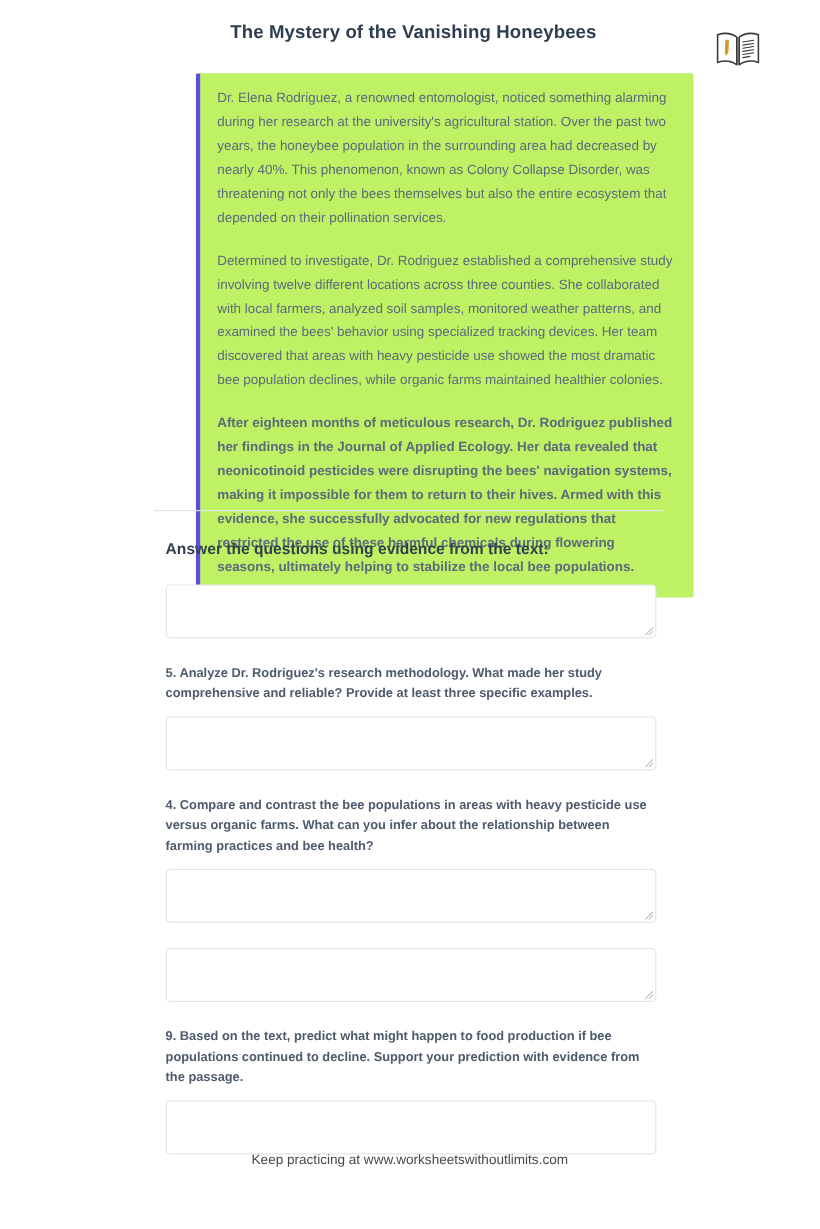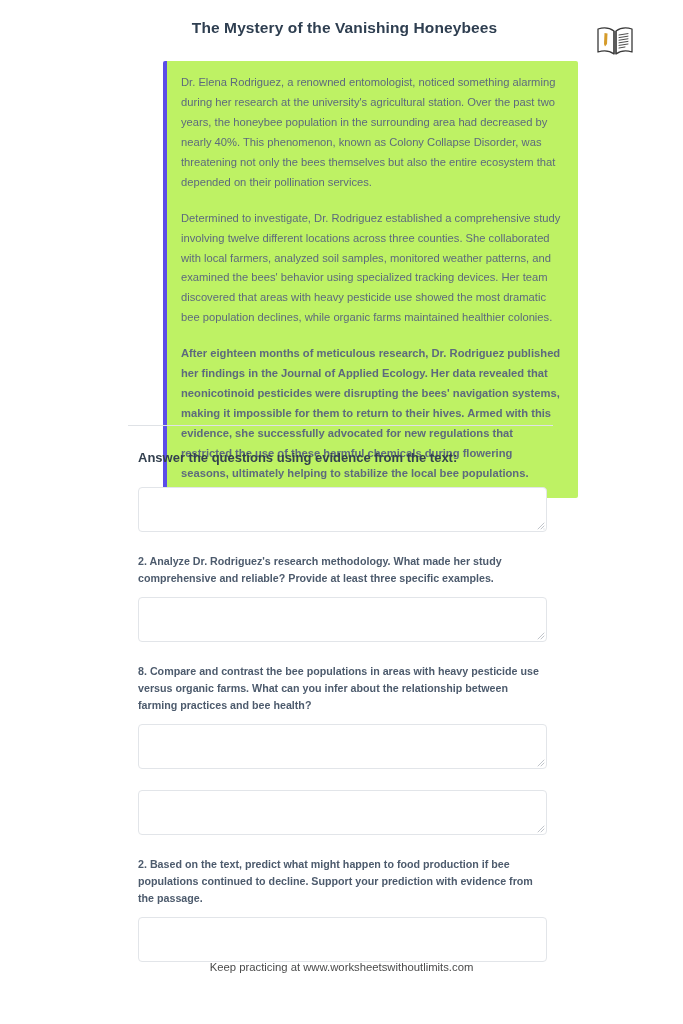--- a/index.html
+++ b/index.html
@@ -200,59 +200,59 @@
           <g stroke="#b9bec5" stroke-width="0.9" stroke-linecap="round">
             <line x1="8" y1="2" x2="2" y2="8"></line>
             <line x1="8" y1="5" x2="5" y2="8"></line>
             <line x1="8" y1="8" x2="8" y2="8"></line>
           </g>
         </svg>
       </div>
     </div>
 
     <div class="question-block">
-      <p class="question-text">2. Analyze Dr. Rodriguez's research methodology. What made her study comprehensive and reliable? Provide at least three specific examples.</p>
-      <div class="answer-wrap">
-        <textarea class="answer-area" placeholder="" style=""></textarea>
-        <svg class="resize-grip" viewBox="0 0 9 9">
-          <g stroke="#b9bec5" stroke-width="0.9" stroke-linecap="round">
-            <line x1="8" y1="2" x2="2" y2="8"></line>
-            <line x1="8" y1="5" x2="5" y2="8"></line>
-          </g>
-        </svg>
-      </div>
-    </div>
-
-    <div class="question-block">
-      <p class="question-text">8. Compare and contrast the bee populations in areas with heavy pesticide use versus organic farms. What can you infer about the relationship between farming practices and bee health?</p>
-      <div class="answer-wrap">
-        <textarea class="answer-area" placeholder="" style=""></textarea>
-        <svg class="resize-grip" viewBox="0 0 9 9">
-          <g stroke="#b9bec5" stroke-width="0.9" stroke-linecap="round">
-            <line x1="8" y1="2" x2="2" y2="8"></line>
-            <line x1="8" y1="5" x2="5" y2="8"></line>
-          </g>
-        </svg>
-      </div>
-    </div>
-
-    <div class="question-block">
-      <div class="answer-wrap">
-        <textarea class="answer-area" placeholder="" style=""></textarea>
-        <svg class="resize-grip" viewBox="0 0 9 9">
-          <g stroke="#b9bec5" stroke-width="0.9" stroke-linecap="round">
-            <line x1="8" y1="2" x2="2" y2="8"></line>
-            <line x1="8" y1="5" x2="5" y2="8"></line>
-          </g>
-        </svg>
-      </div>
-    </div>
-
-    <div class="question-block">
-      <p class="question-text">2. Based on the text, predict what might happen to food production if bee populations continued to decline. Support your prediction with evidence from the passage.</p>
+      <p class="question-text">5. Analyze Dr. Rodriguez's research methodology. What made her study comprehensive and reliable? Provide at least three specific examples.</p>
+      <div class="answer-wrap">
+        <textarea class="answer-area" placeholder="" style=""></textarea>
+        <svg class="resize-grip" viewBox="0 0 9 9">
+          <g stroke="#b9bec5" stroke-width="0.9" stroke-linecap="round">
+            <line x1="8" y1="2" x2="2" y2="8"></line>
+            <line x1="8" y1="5" x2="5" y2="8"></line>
+          </g>
+        </svg>
+      </div>
+    </div>
+
+    <div class="question-block">
+      <p class="question-text">4. Compare and contrast the bee populations in areas with heavy pesticide use versus organic farms. What can you infer about the relationship between farming practices and bee health?</p>
+      <div class="answer-wrap">
+        <textarea class="answer-area" placeholder="" style=""></textarea>
+        <svg class="resize-grip" viewBox="0 0 9 9">
+          <g stroke="#b9bec5" stroke-width="0.9" stroke-linecap="round">
+            <line x1="8" y1="2" x2="2" y2="8"></line>
+            <line x1="8" y1="5" x2="5" y2="8"></line>
+          </g>
+        </svg>
+      </div>
+    </div>
+
+    <div class="question-block">
+      <div class="answer-wrap">
+        <textarea class="answer-area" placeholder="" style=""></textarea>
+        <svg class="resize-grip" viewBox="0 0 9 9">
+          <g stroke="#b9bec5" stroke-width="0.9" stroke-linecap="round">
+            <line x1="8" y1="2" x2="2" y2="8"></line>
+            <line x1="8" y1="5" x2="5" y2="8"></line>
+          </g>
+        </svg>
+      </div>
+    </div>
+
+    <div class="question-block">
+      <p class="question-text">9. Based on the text, predict what might happen to food production if bee populations continued to decline. Support your prediction with evidence from the passage.</p>
       <div class="answer-wrap">
         <textarea class="answer-area" placeholder="" style=""></textarea>
 
       </div>
     </div>
   </div>
 
   <div class="footer">Keep practicing at www.worksheetswithoutlimits.com</div>
 
 </div>

